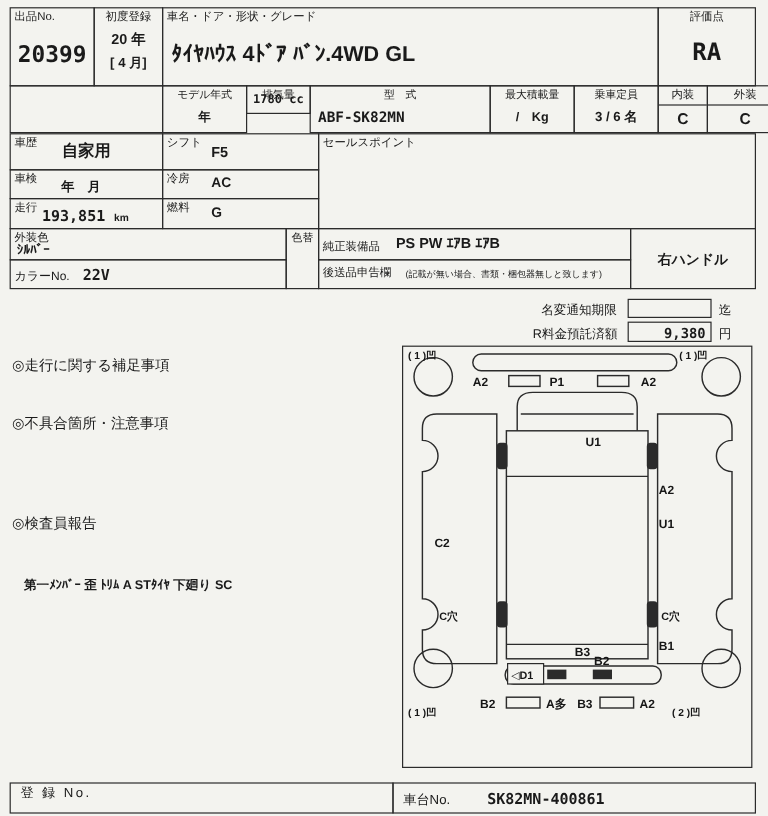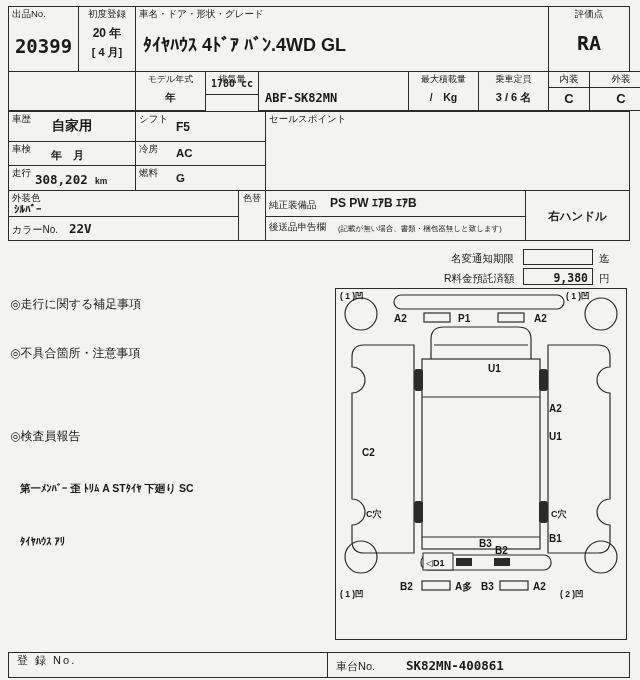--- a/index.html
+++ b/index.html
@@ -48,20 +48,21 @@
     <div class="lab c" style="font-size:9px">モデル年式</div>
     <div class="v" style="bottom:5px;font-size:10.5px">年</div>
   </div>
 
   <div class="cell" style="left:205px;top:71px;width:54px;height:24px">
     <div class="lab c" style="font-size:9px">排気量</div>
     <div class="v mono" style="bottom:5px;font-size:10px">1780 cc</div>
   </div>
 
   <div class="cell" style="left:258px;top:71px;width:151px;height:40px">
+    <div class="lab c" style="font-size:9px">型　式</div>
     <div class="vl mono" style="left:6px;bottom:5px;font-size:12px">ABF-SK82MN</div>
   </div>
 
   <div class="cell" style="left:408px;top:71px;width:71px;height:40px">
     <div class="lab c" style="font-size:9px">最大積載量</div>
     <div class="v" style="bottom:5px;font-size:10.5px">/　Kg</div>
   </div>
 
   <div class="cell" style="left:478px;top:71px;width:71px;height:40px">
     <div class="lab c" style="font-size:9px">乗車定員</div>
@@ -96,21 +97,21 @@
     <div class="lab">車検</div>
     <div class="vl" style="left:42px;top:6px;font-size:11px">年　月</div>
   </div>
   <div class="cell" style="left:135px;top:141px;width:131px;height:25px">
     <div class="lab">冷房</div>
     <div class="vl" style="left:40px;top:5px;font-size:11.5px">AC</div>
   </div>
 
   <div class="cell" style="left:8px;top:165px;width:128px;height:26px">
     <div class="lab">走行</div>
-    <div class="vl mono" style="left:26px;top:6px;font-size:12.5px">308,202</div>
+    <div class="vl mono" style="left:26px;top:6px;font-size:12.5px">193,851</div>
     <div class="vl" style="left:86px;top:10px;font-size:8.5px">km</div>
   </div>
   <div class="cell" style="left:135px;top:165px;width:131px;height:26px">
     <div class="lab">燃料</div>
     <div class="vl" style="left:40px;top:6px;font-size:11.5px">G</div>
   </div>
 
   <div class="cell" style="left:8px;top:190px;width:231px;height:27px">
     <div class="lab">外装色</div>
     <div class="vl" style="left:5px;bottom:1px;font-size:11px">ｼﾙﾊﾞｰ</div>
@@ -143,21 +144,20 @@
     <div class="vl mono" style="right:4px;top:2px;font-size:11.5px">9,380</div>
   </div>
   <div class="txt" style="left:599px;top:272px;font-size:10.5px">円</div>
 
   <div class="txt" style="left:10px;top:296px;font-size:12px">◎走行に関する補足事項</div>
   <div class="txt" style="left:10px;top:345px;font-size:12px">◎不具合箇所・注意事項</div>
   <div class="txt" style="left:10px;top:428px;font-size:12px">◎検査員報告</div>
 
   <div class="txt" style="left:20px;top:444px">
     <div class="note-line">第一ﾒﾝﾊﾞｰ 歪 ﾄﾘﾑ A STﾀｲﾔ 下廻り SC</div>
-    <div class="note-line">ﾀｲﾔﾊｳｽ ｱﾘ</div>
     
     
     
     
     
     
   </div>
 
   <div class="cell" style="left:335px;top:288px;width:292px;height:352px">
     <svg width="290" height="350" viewBox="0 0 290 350">

